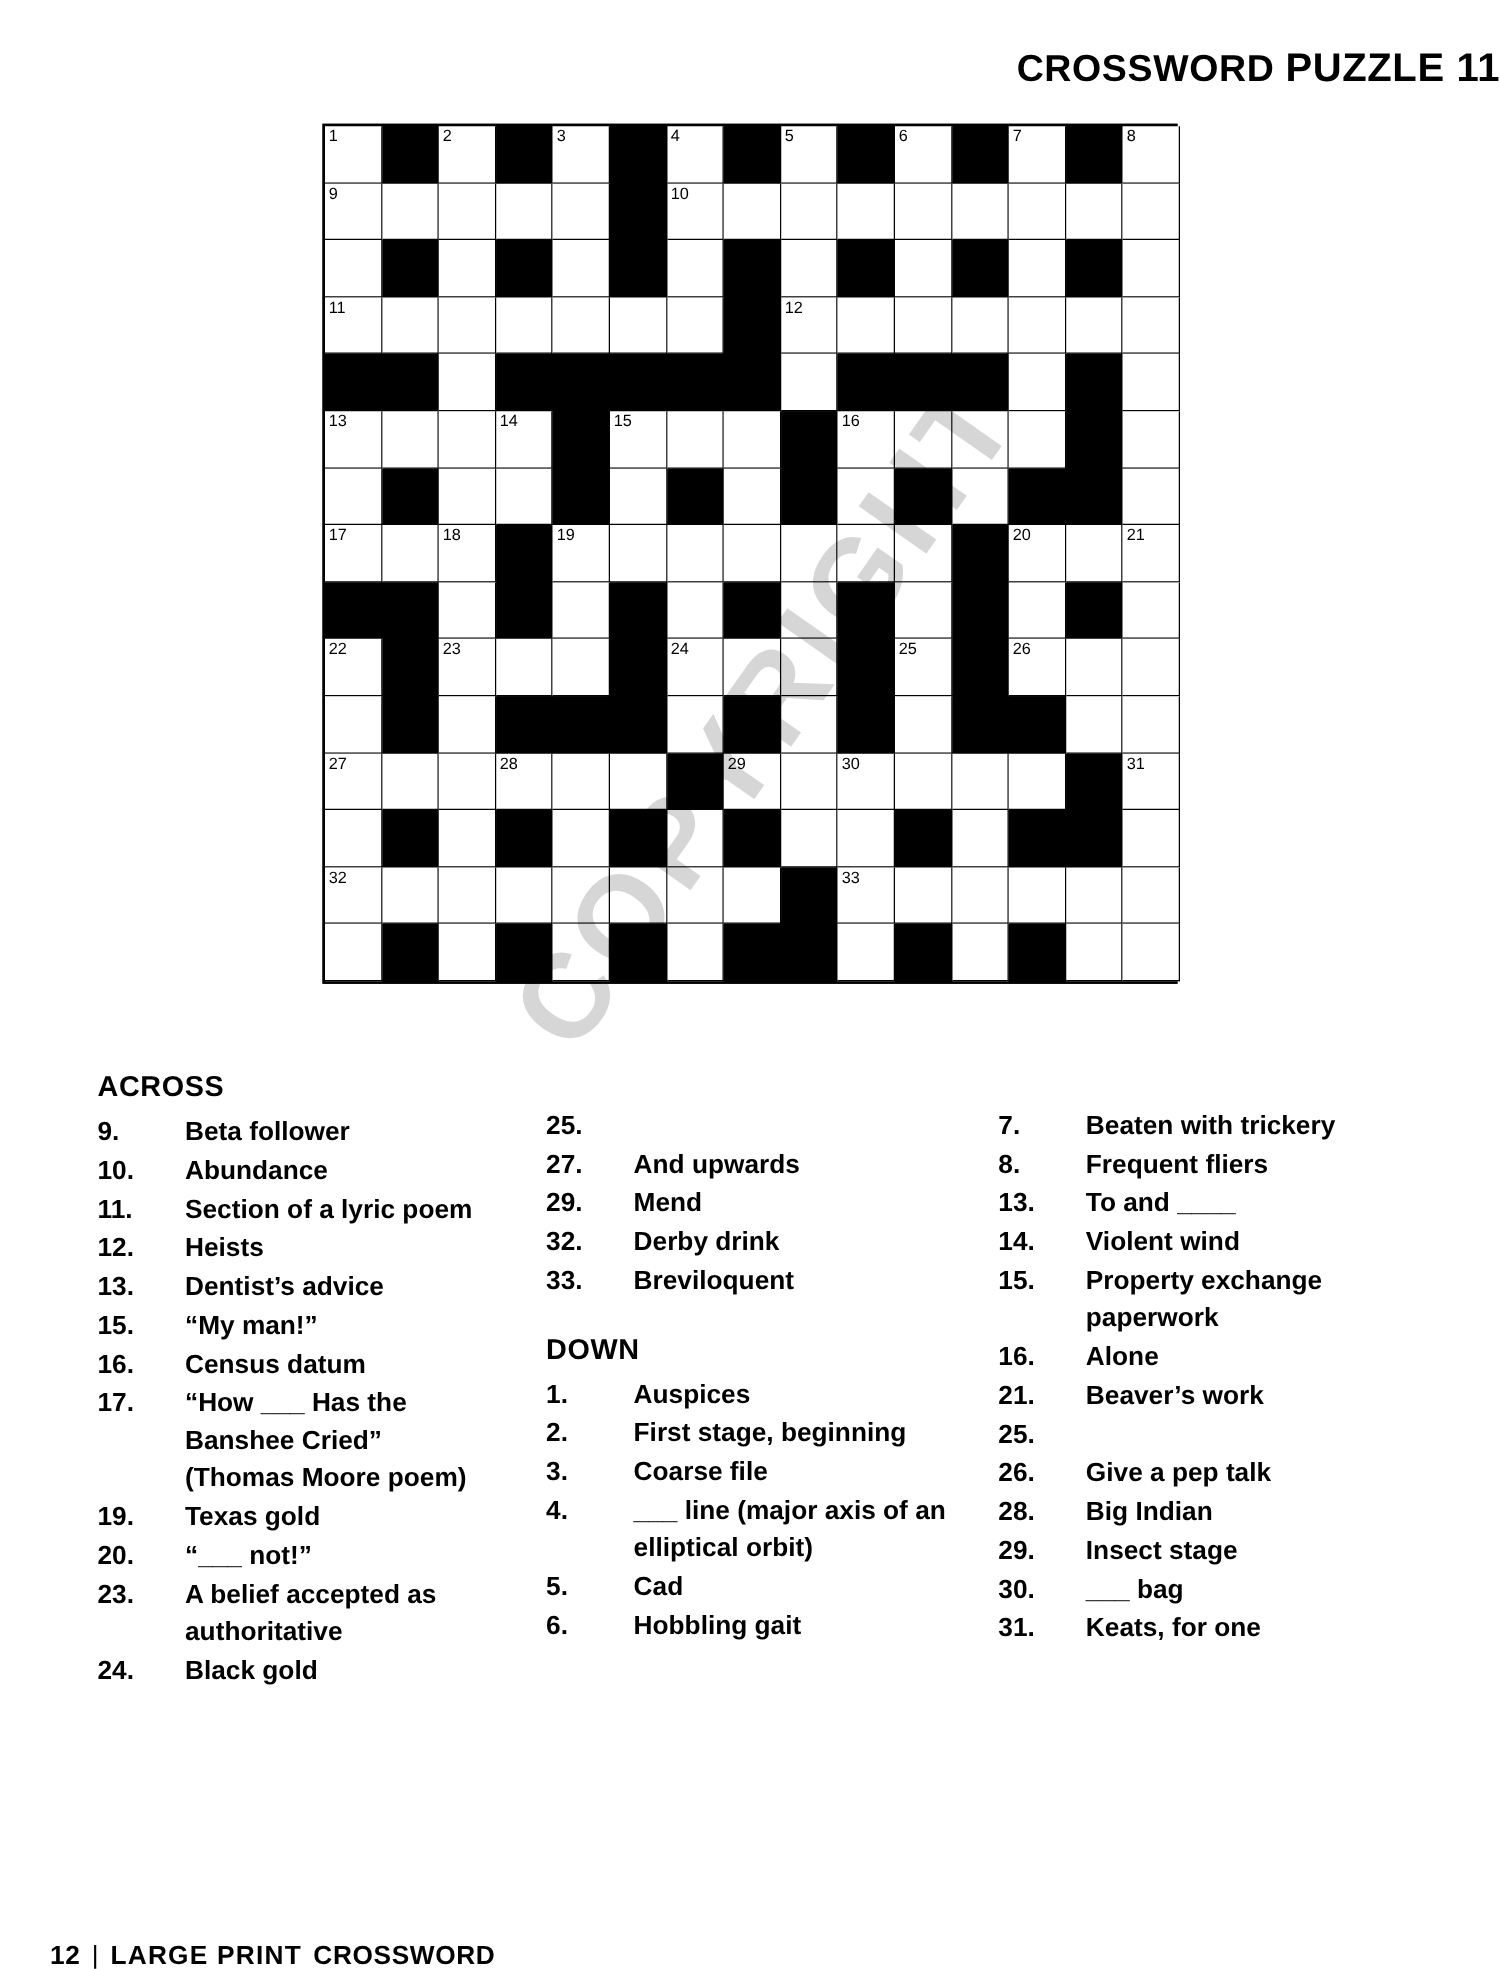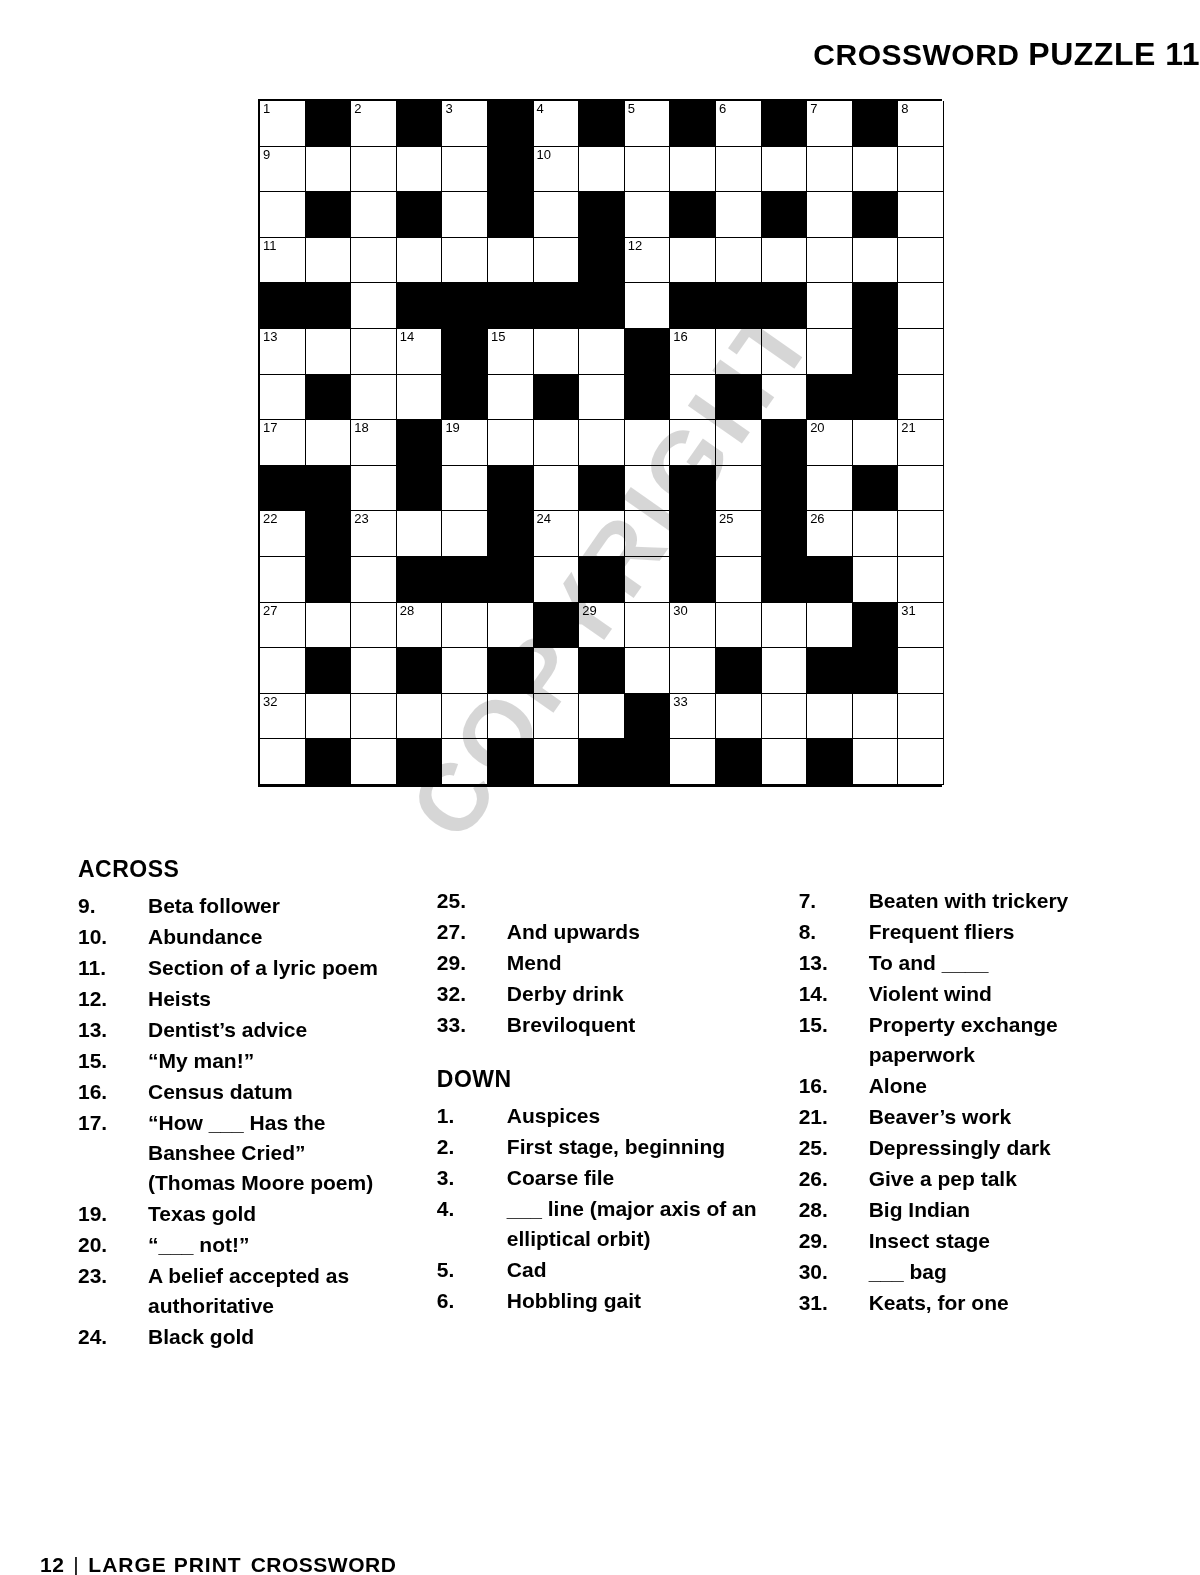--- a/index.html
+++ b/index.html
@@ -593,21 +593,20 @@
           <div class="clue">
             <span class="n">16.</span>
             <span class="txt">Alone</span>
           </div>
           <div class="clue">
             <span class="n">21.</span>
             <span class="txt">Beaver’s work</span>
           </div>
           <div class="clue">
             <span class="n">25.</span>
-            <span class="txt">Depressingly dark</span>
           </div>
           <div class="clue">
             <span class="n">26.</span>
             <span class="txt">Give a pep talk</span>
           </div>
           <div class="clue">
             <span class="n">28.</span>
             <span class="txt">Big Indian</span>
           </div>
           <div class="clue">

